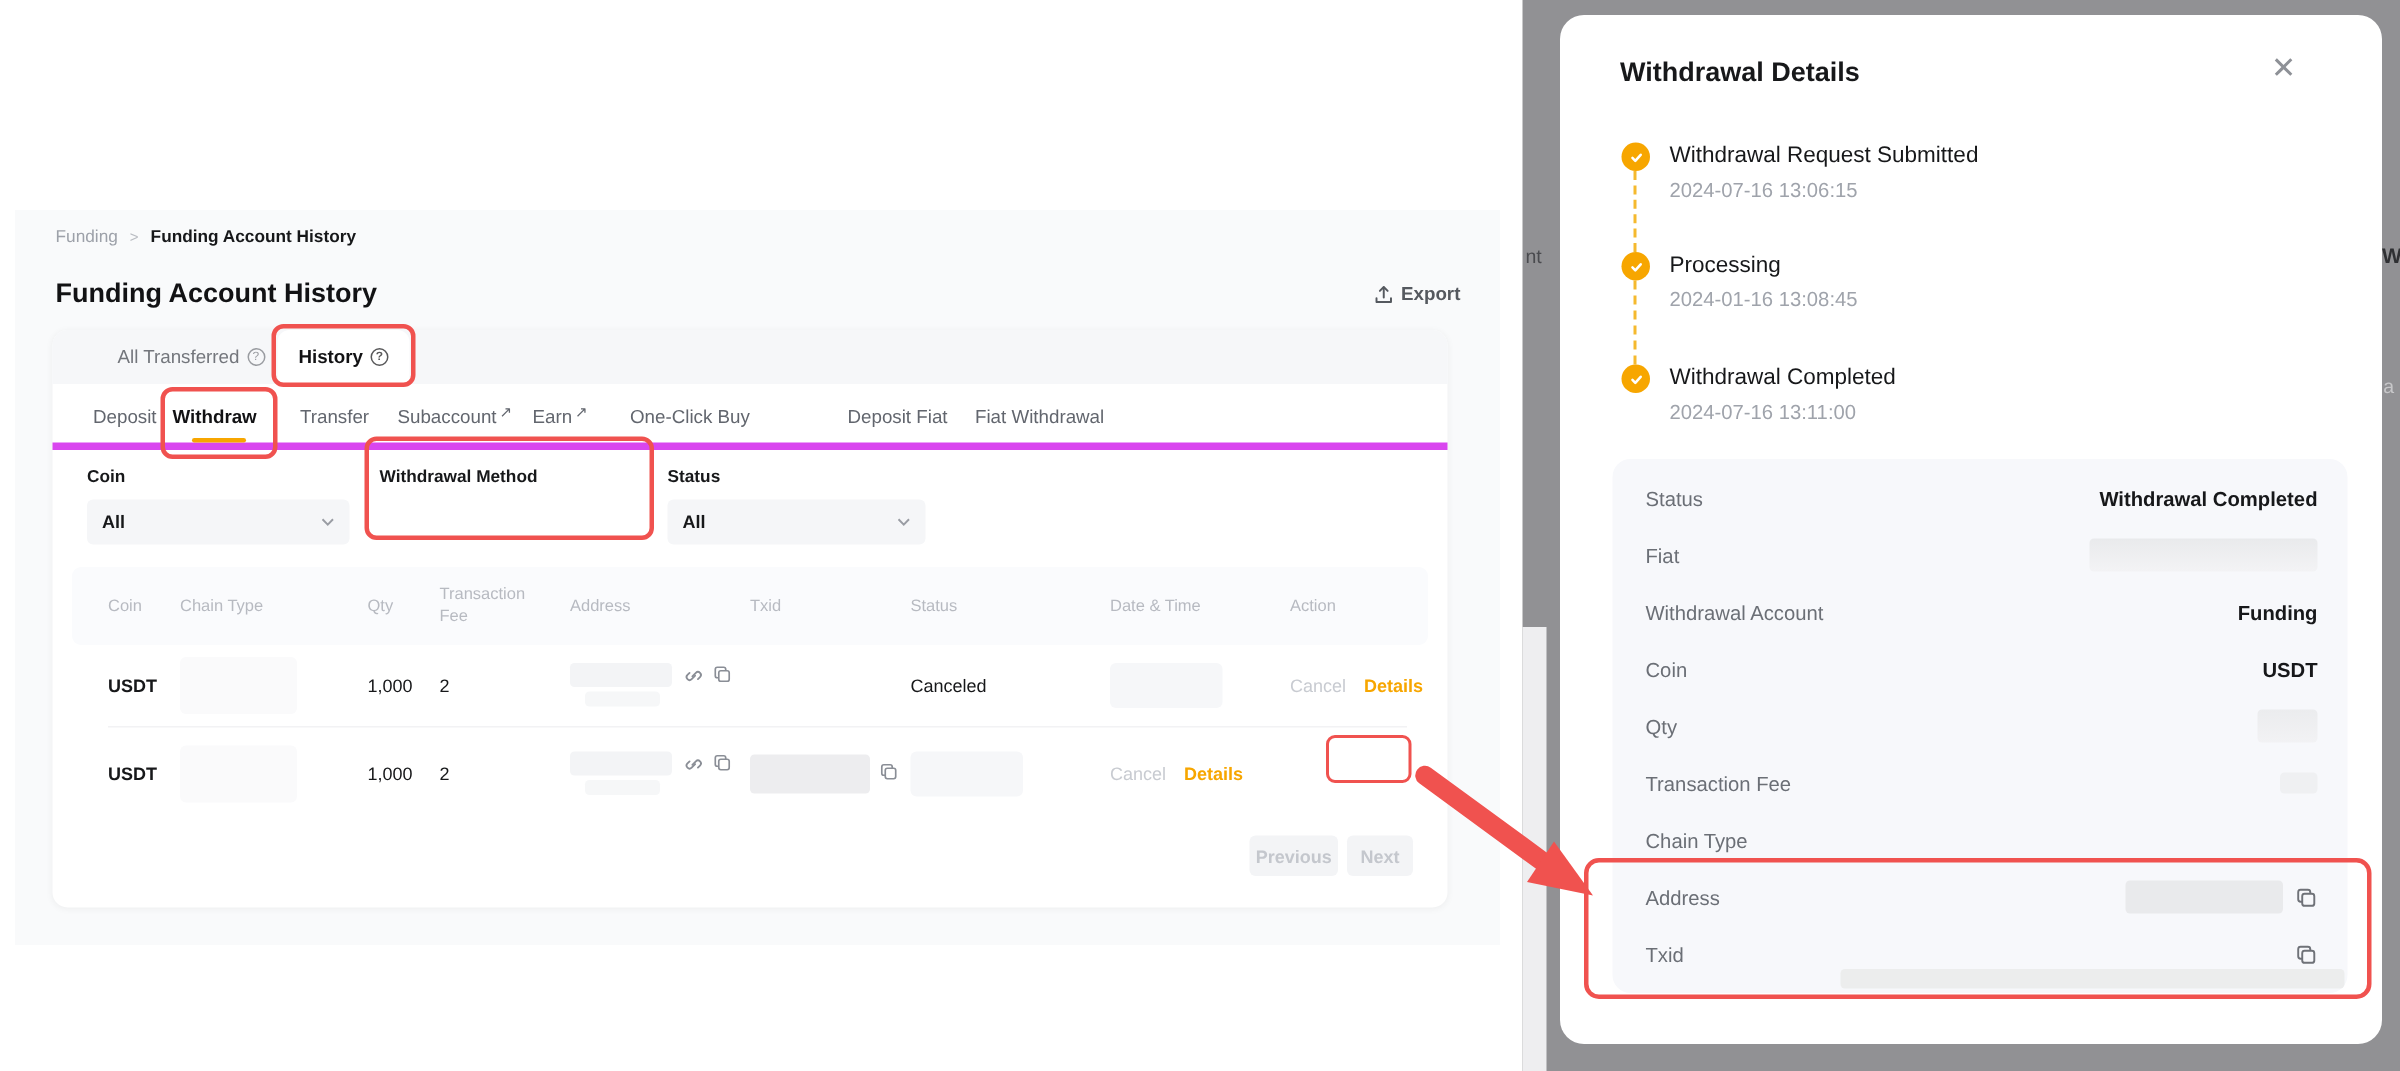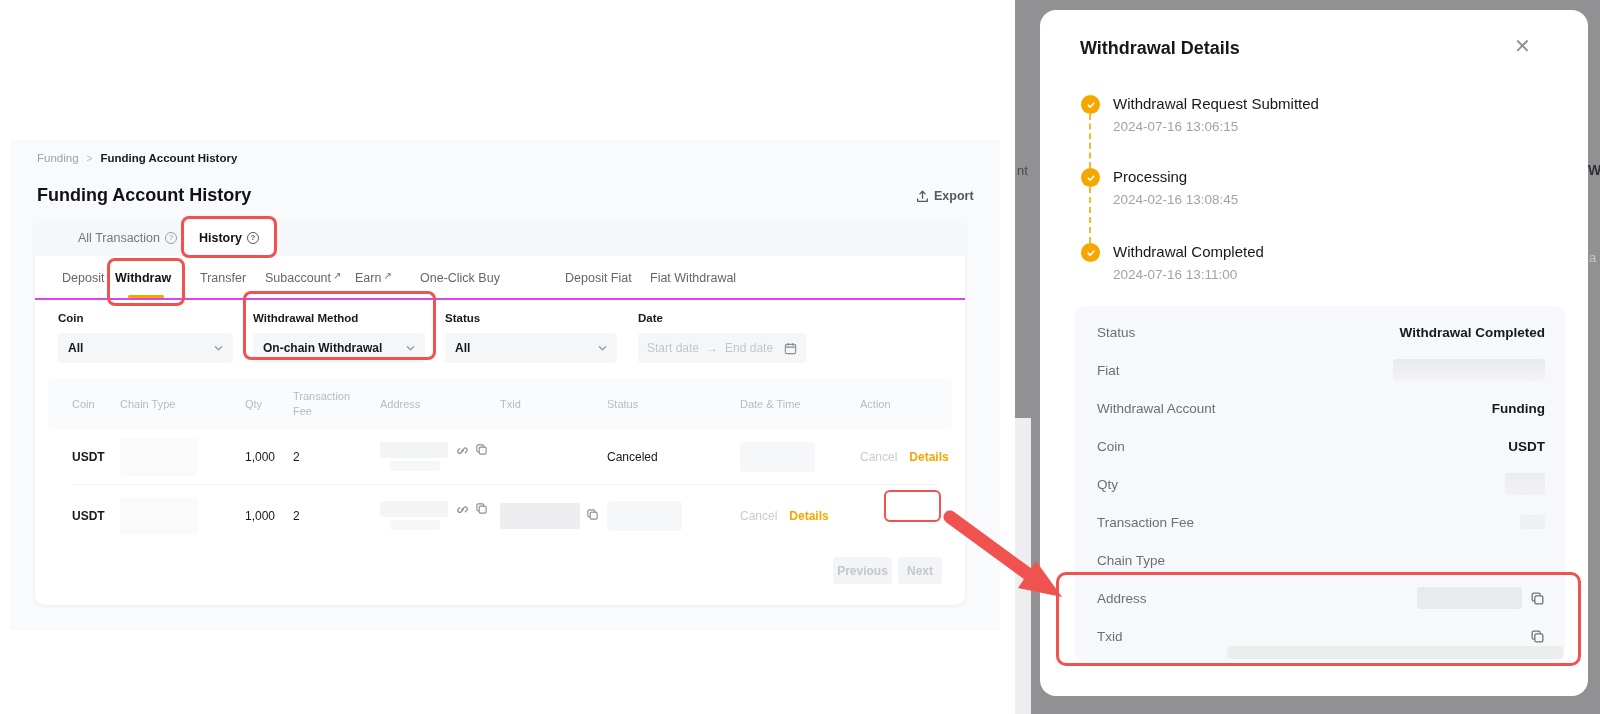--- a/index.html
+++ b/index.html
@@ -23,21 +23,21 @@
   .export-btn { right:637px; top:189px; display:flex; align-items:center; gap:5px; font-size:12.5px; font-weight:600; color:#55595f; cursor:pointer; }
 
   .card { left:35px; top:220px; width:930px; height:385px; background:#ffffff; border-radius:10px; box-shadow:0 1px 5px rgba(20,21,26,.05); }
 
   .tabbar { position:absolute; left:0; top:0; width:100%; height:36px; background:#f6f7f9; border-radius:10px 10px 0 0; }
   .tab { position:absolute; top:0; height:36px; display:flex; align-items:center; justify-content:center; gap:5px; font-size:12.5px; color:#73767c; cursor:pointer; }
   .tab-all { left:25px; width:135px; }
   .tab-history { left:150px; width:88px; background:#ffffff; color:#121214; font-weight:700; border-radius:8px 8px 0 0; }
   .help-icon { width:12px; height:12px; border:1px solid currentColor; opacity:.7; border-radius:50%; font-size:8px; line-height:10px; text-align:center; display:inline-block; }
 
-  .subtabs { position:absolute; left:0; top:36px; width:100%; height:44px; border-bottom:2px solid #d946ef; }
+  .subtabs { position:absolute; left:0; top:36px; width:100%; height:44px; border-bottom:5px solid #d946ef; }
   .subtab { position:absolute; top:0; height:44px; display:flex; align-items:center; font-size:12.5px; color:#62666e; cursor:pointer; gap:2px; }
   .subtab.active { color:#121214; font-weight:700; }
   .subtab .ext { font-size:10px; position:relative; top:-3px; }
   .subtab-underline { position:absolute; left:93px; bottom:0; width:36px; height:3px; background:#f7a600; border-radius:2px; }
 
   .filters { position:absolute; left:0; top:80px; width:100%; height:70px; }
   .filter-group { position:absolute; top:12px; }
   .filter-label { font-size:11.5px; font-weight:600; color:#17181a; margin-bottom:9px; }
   .select { height:30px; background:#f5f6f8; border-radius:4px; display:flex; align-items:center; padding:0 10px; font-size:12px; font-weight:600; color:#17181a; cursor:pointer; }
   .select .chev { margin-left:auto; color:#9a9da4; display:flex; }
@@ -117,21 +117,21 @@
         <path d="M1.8 9.5v2.7h10.4V9.5"></path>
     </svg>
   </span>
   <span>Export</span>
 </div>
 
 <div class="abs card">
 
   <div class="tabbar">
     <div class="tab tab-all">
-      <span>All Transaction</span>
+      <span>All Transferred</span>
       <span class="help-icon">?</span>
     </div>
     <div class="tab tab-history">
       <span>History</span>
       <span class="help-icon">?</span>
     </div>
   </div>
 
   <div class="subtabs">
     <div class="subtab" style="left:27px;">
@@ -170,52 +170,30 @@
         <span>All</span>
         <span class="chev">
             <svg width="9" height="6" viewBox="0 0 9 6" fill="none" stroke="currentColor" stroke-width="1.3">
               <path d="M1 1.2 4.5 4.8 8 1.2"></path>
             </svg>
           </span>
       </div>
     </div>
     <div class="filter-group" style="left:218px; width:172px;">
       <div class="filter-label">Withdrawal Method</div>
-      <div class="select">
-        <span>On-chain Withdrawal</span>
-        <span class="chev">
-            <svg width="9" height="6" viewBox="0 0 9 6" fill="none" stroke="currentColor" stroke-width="1.3">
-              <path d="M1 1.2 4.5 4.8 8 1.2"></path>
-            </svg>
-          </span>
-      </div>
     </div>
     <div class="filter-group" style="left:410px; width:172px;">
       <div class="filter-label">Status</div>
       <div class="select">
         <span>All</span>
         <span class="chev">
             <svg width="9" height="6" viewBox="0 0 9 6" fill="none" stroke="currentColor" stroke-width="1.3">
               <path d="M1 1.2 4.5 4.8 8 1.2"></path>
             </svg>
           </span>
-      </div>
-    </div>
-    <div class="filter-group" style="left:603px; width:168px;">
-      <div class="filter-label">Date</div>
-      <div class="daterange">
-        <span>Start date</span>
-        <span>→</span>
-        <span>End date</span>
-        <span class="cal">
-          <svg width="13" height="13" viewBox="0 0 14 14" fill="none" stroke="currentColor" stroke-width="1.2">
-              <rect x="1.5" y="2.5" width="11" height="10" rx="1.5"></rect>
-              <path d="M1.5 5.5h11M4.5 1v3M9.5 1v3"></path>
-            </svg>
-        </span>
       </div>
     </div>
   </div>
 
   <div class="table">
     <div class="trow thead">
       <div>Coin</div>
       <div>Chain Type</div>
       <div>Qty</div>
       <div style="max-width:62px;">Transaction Fee</div>
@@ -325,21 +303,21 @@
   </div>
 <div class="tl-title" style="top:95px;">Withdrawal Request Submitted</div>
 <div class="tl-time" style="top:119px;">2024-07-16 13:06:15</div>
 
 <div class="tl-icon" style="top:168px;">
     <svg width="10" height="10" viewBox="0 0 10 10" fill="none" stroke="#ffffff" stroke-width="1.7" stroke-linecap="round" stroke-linejoin="round">
       <path d="M2.3 5.3 4.2 7.2 7.8 3.2"></path>
     </svg>
   </div>
 <div class="tl-title" style="top:168px;">Processing</div>
-<div class="tl-time" style="top:192px;">2024-02-16 13:08:45</div>
+<div class="tl-time" style="top:192px;">2024-01-16 13:08:45</div>
 
 <div class="tl-icon" style="top:243px;">
     <svg width="10" height="10" viewBox="0 0 10 10" fill="none" stroke="#ffffff" stroke-width="1.7" stroke-linecap="round" stroke-linejoin="round">
       <path d="M2.3 5.3 4.2 7.2 7.8 3.2"></path>
     </svg>
   </div>
 <div class="tl-title" style="top:243px;">Withdrawal Completed</div>
 <div class="tl-time" style="top:267px;">2024-07-16 13:11:00</div>
 
 <div class="abs detail-card">

